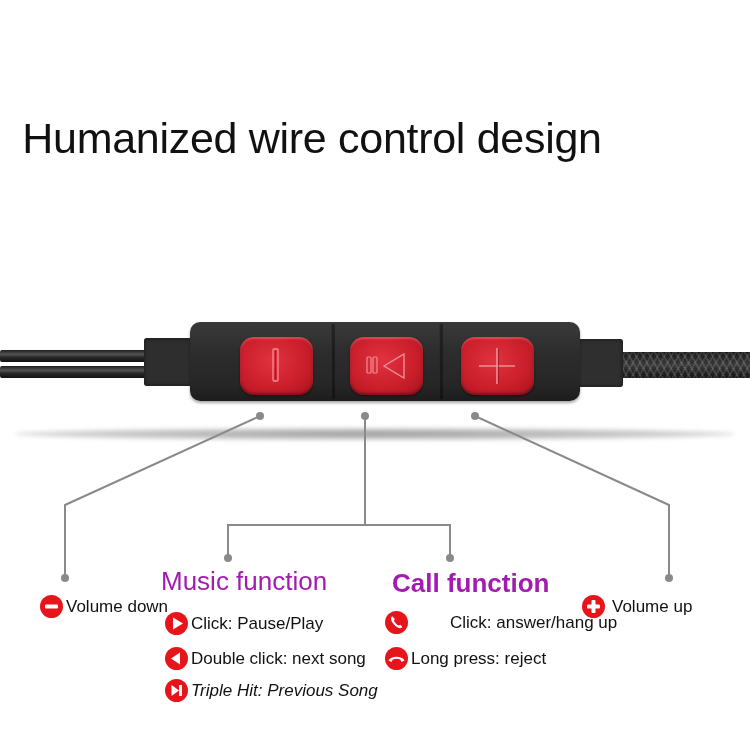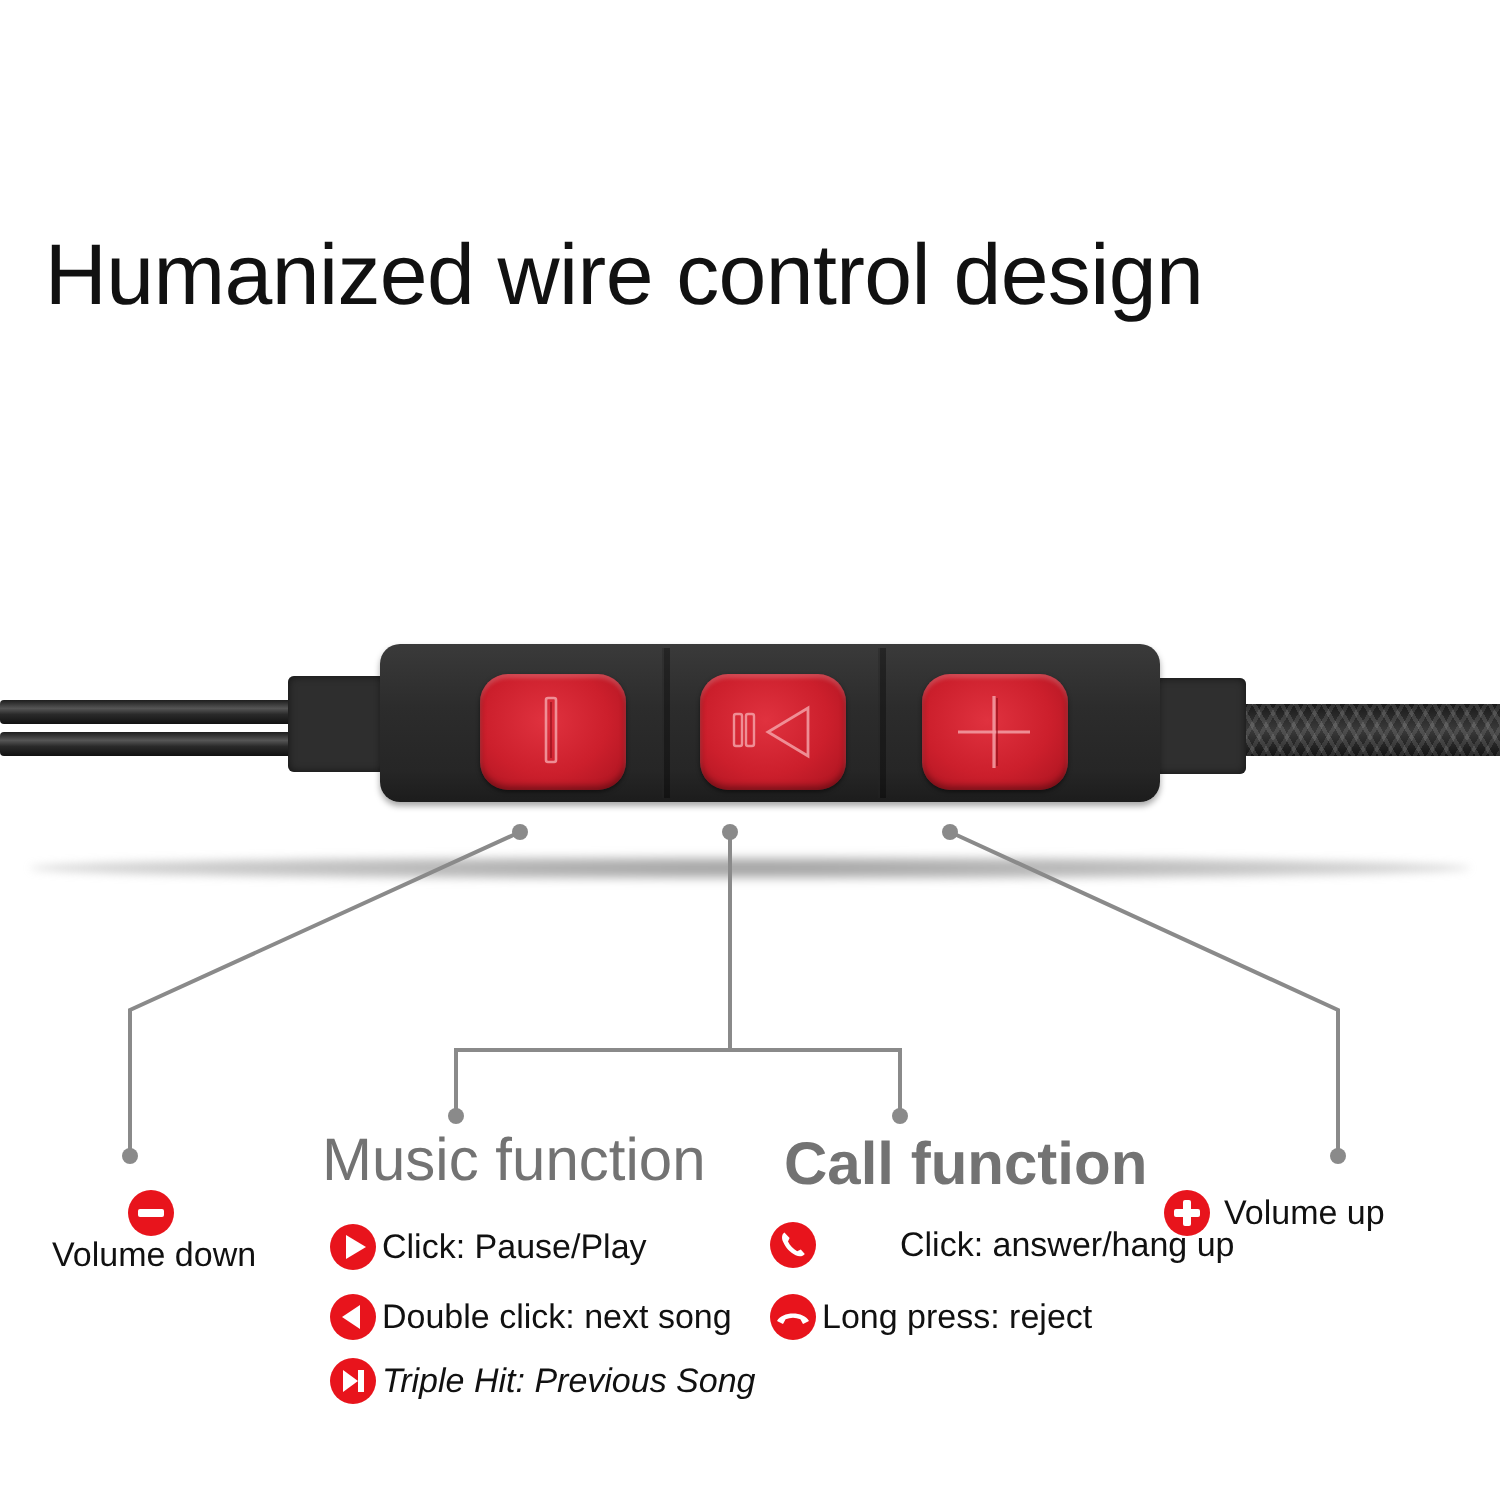--- a/index.html
+++ b/index.html
@@ -26,21 +26,21 @@
                    background: linear-gradient(#3a3a3a 0%, #2c2c2c 40%, #262626 80%, #1c1c1c 100%);
                    box-shadow: 0 2px 3px rgba(0,0,0,0.35); }
     .seg-divider { top: 324px; width: 3px; height: 75px; background: rgba(0,0,0,0.35);
                    border-left: 1px solid rgba(255,255,255,0.06); }
     .rbtn { top: 337px; width: 73px; height: 58px; border-radius: 14px;
             background: radial-gradient(ellipse at 45% 40%, #e0323f 0%, #cc1f2c 55%, #a8131f 100%);
             box-shadow: inset 0 -2px 3px rgba(0,0,0,0.35), inset 0 2px 2px rgba(255,255,255,0.2), 0 1px 2px rgba(0,0,0,0.5);
             display: flex; align-items: center; justify-content: center; }
     .rbtn svg { display: block; }
     svg.lines { left: 0; top: 0; width: 750px; height: 750px; }
-    .sec-title { font-size: 30px; color: #737373; line-height: 30px; white-space: nowrap; }
+    .sec-title { font-size: 26px; color: #a21caf; line-height: 30px; white-space: nowrap; }
     .item { display: flex; align-items: center; white-space: nowrap; font-size: 17px; color: #111; }
     .item .ic { width: 23px; height: 23px; margin-right: 3px; flex: 0 0 23px; }
     .item .ic svg { display: block; }
   </style>
 </head>
 <body>
 
 <div class="abs title">Humanized wire control design</div>
 
 <div class="abs shadow-bar"></div>
@@ -87,21 +87,21 @@
     <circle cx="260" cy="416" r="4"></circle>
     <circle cx="365" cy="416" r="4"></circle>
     <circle cx="475" cy="416" r="4"></circle>
     <circle cx="65" cy="578" r="4"></circle>
     <circle cx="228" cy="558" r="4"></circle>
     <circle cx="450" cy="558" r="4"></circle>
     <circle cx="669" cy="578" r="4"></circle>
   </g>
 </svg>
 
-<div class="abs item" style="left:26px; top:595px;flex-direction:column;">
+<div class="abs item" style="left:40px; top:595px;">
   <span class="ic">
     <svg width="23" height="23">
         <circle cx="11.5" cy="11.5" r="11.5" fill="#e8141c"></circle>
         <rect x="5" y="9.5" width="13" height="4" rx="1" fill="#fff"></rect>
       </svg>
   </span>
   <span>Volume down</span>
 </div>
 
 <div class="abs item" style="left:582px; top:595px;">

